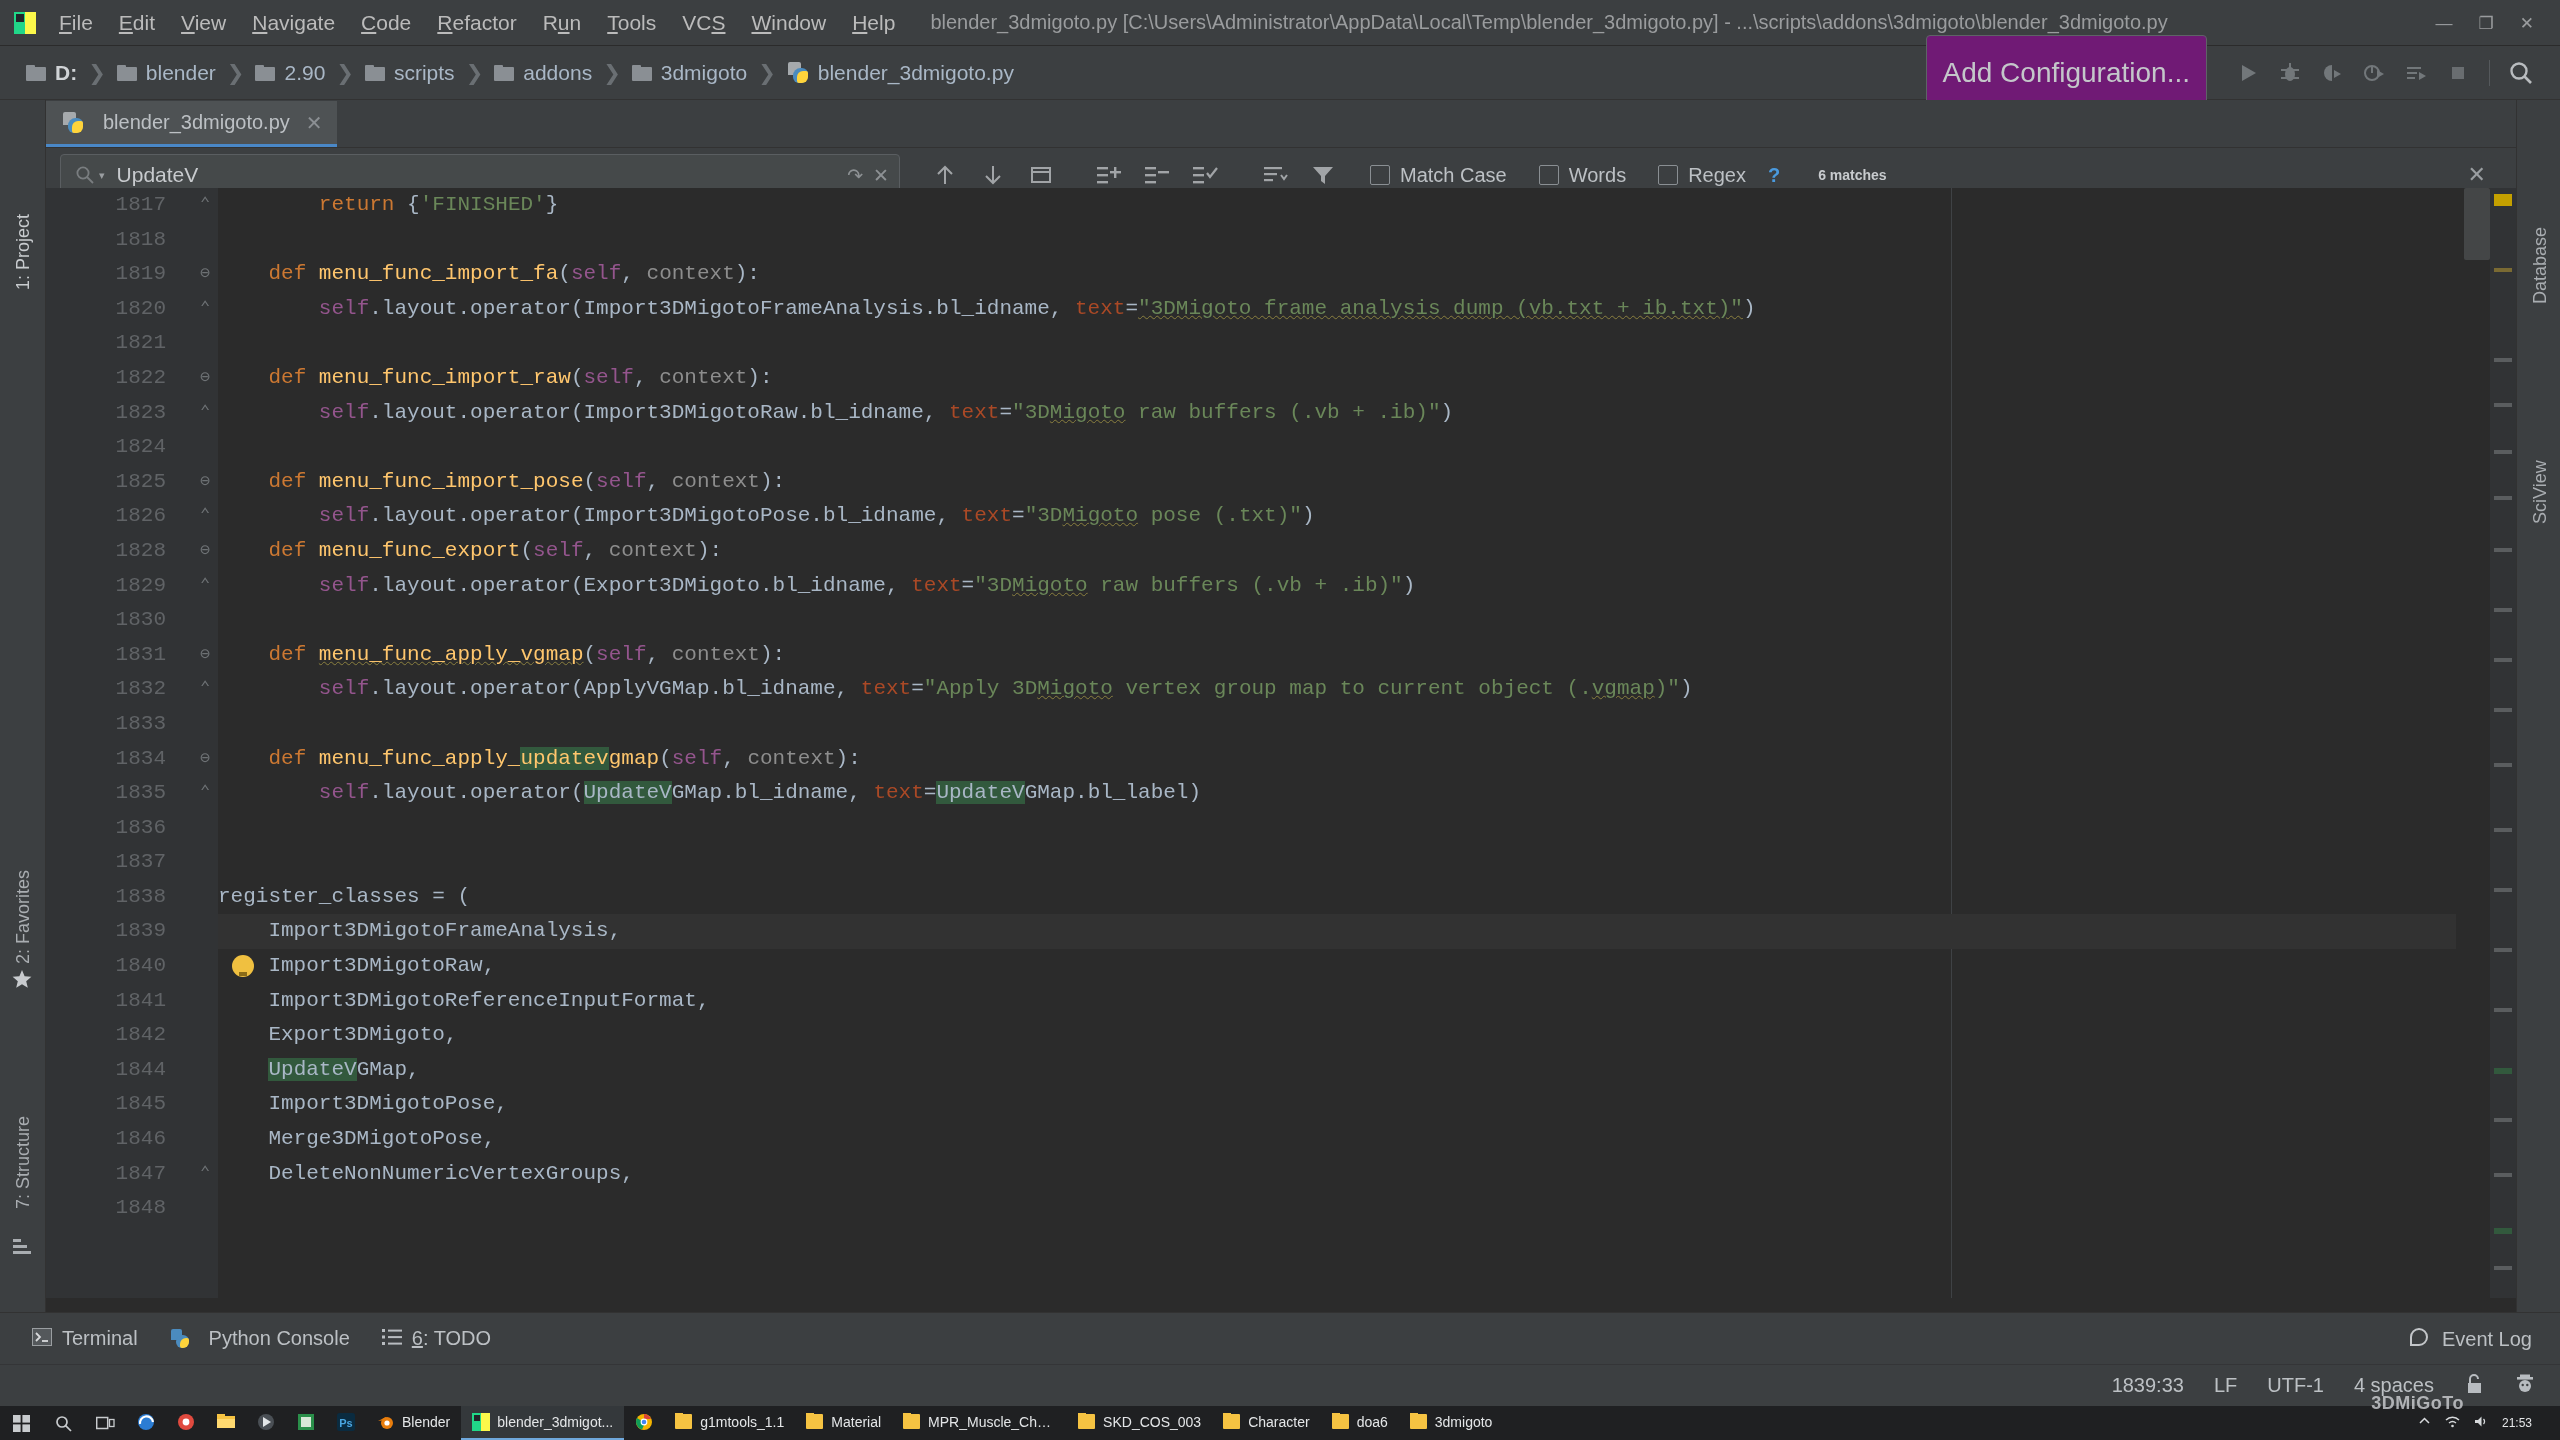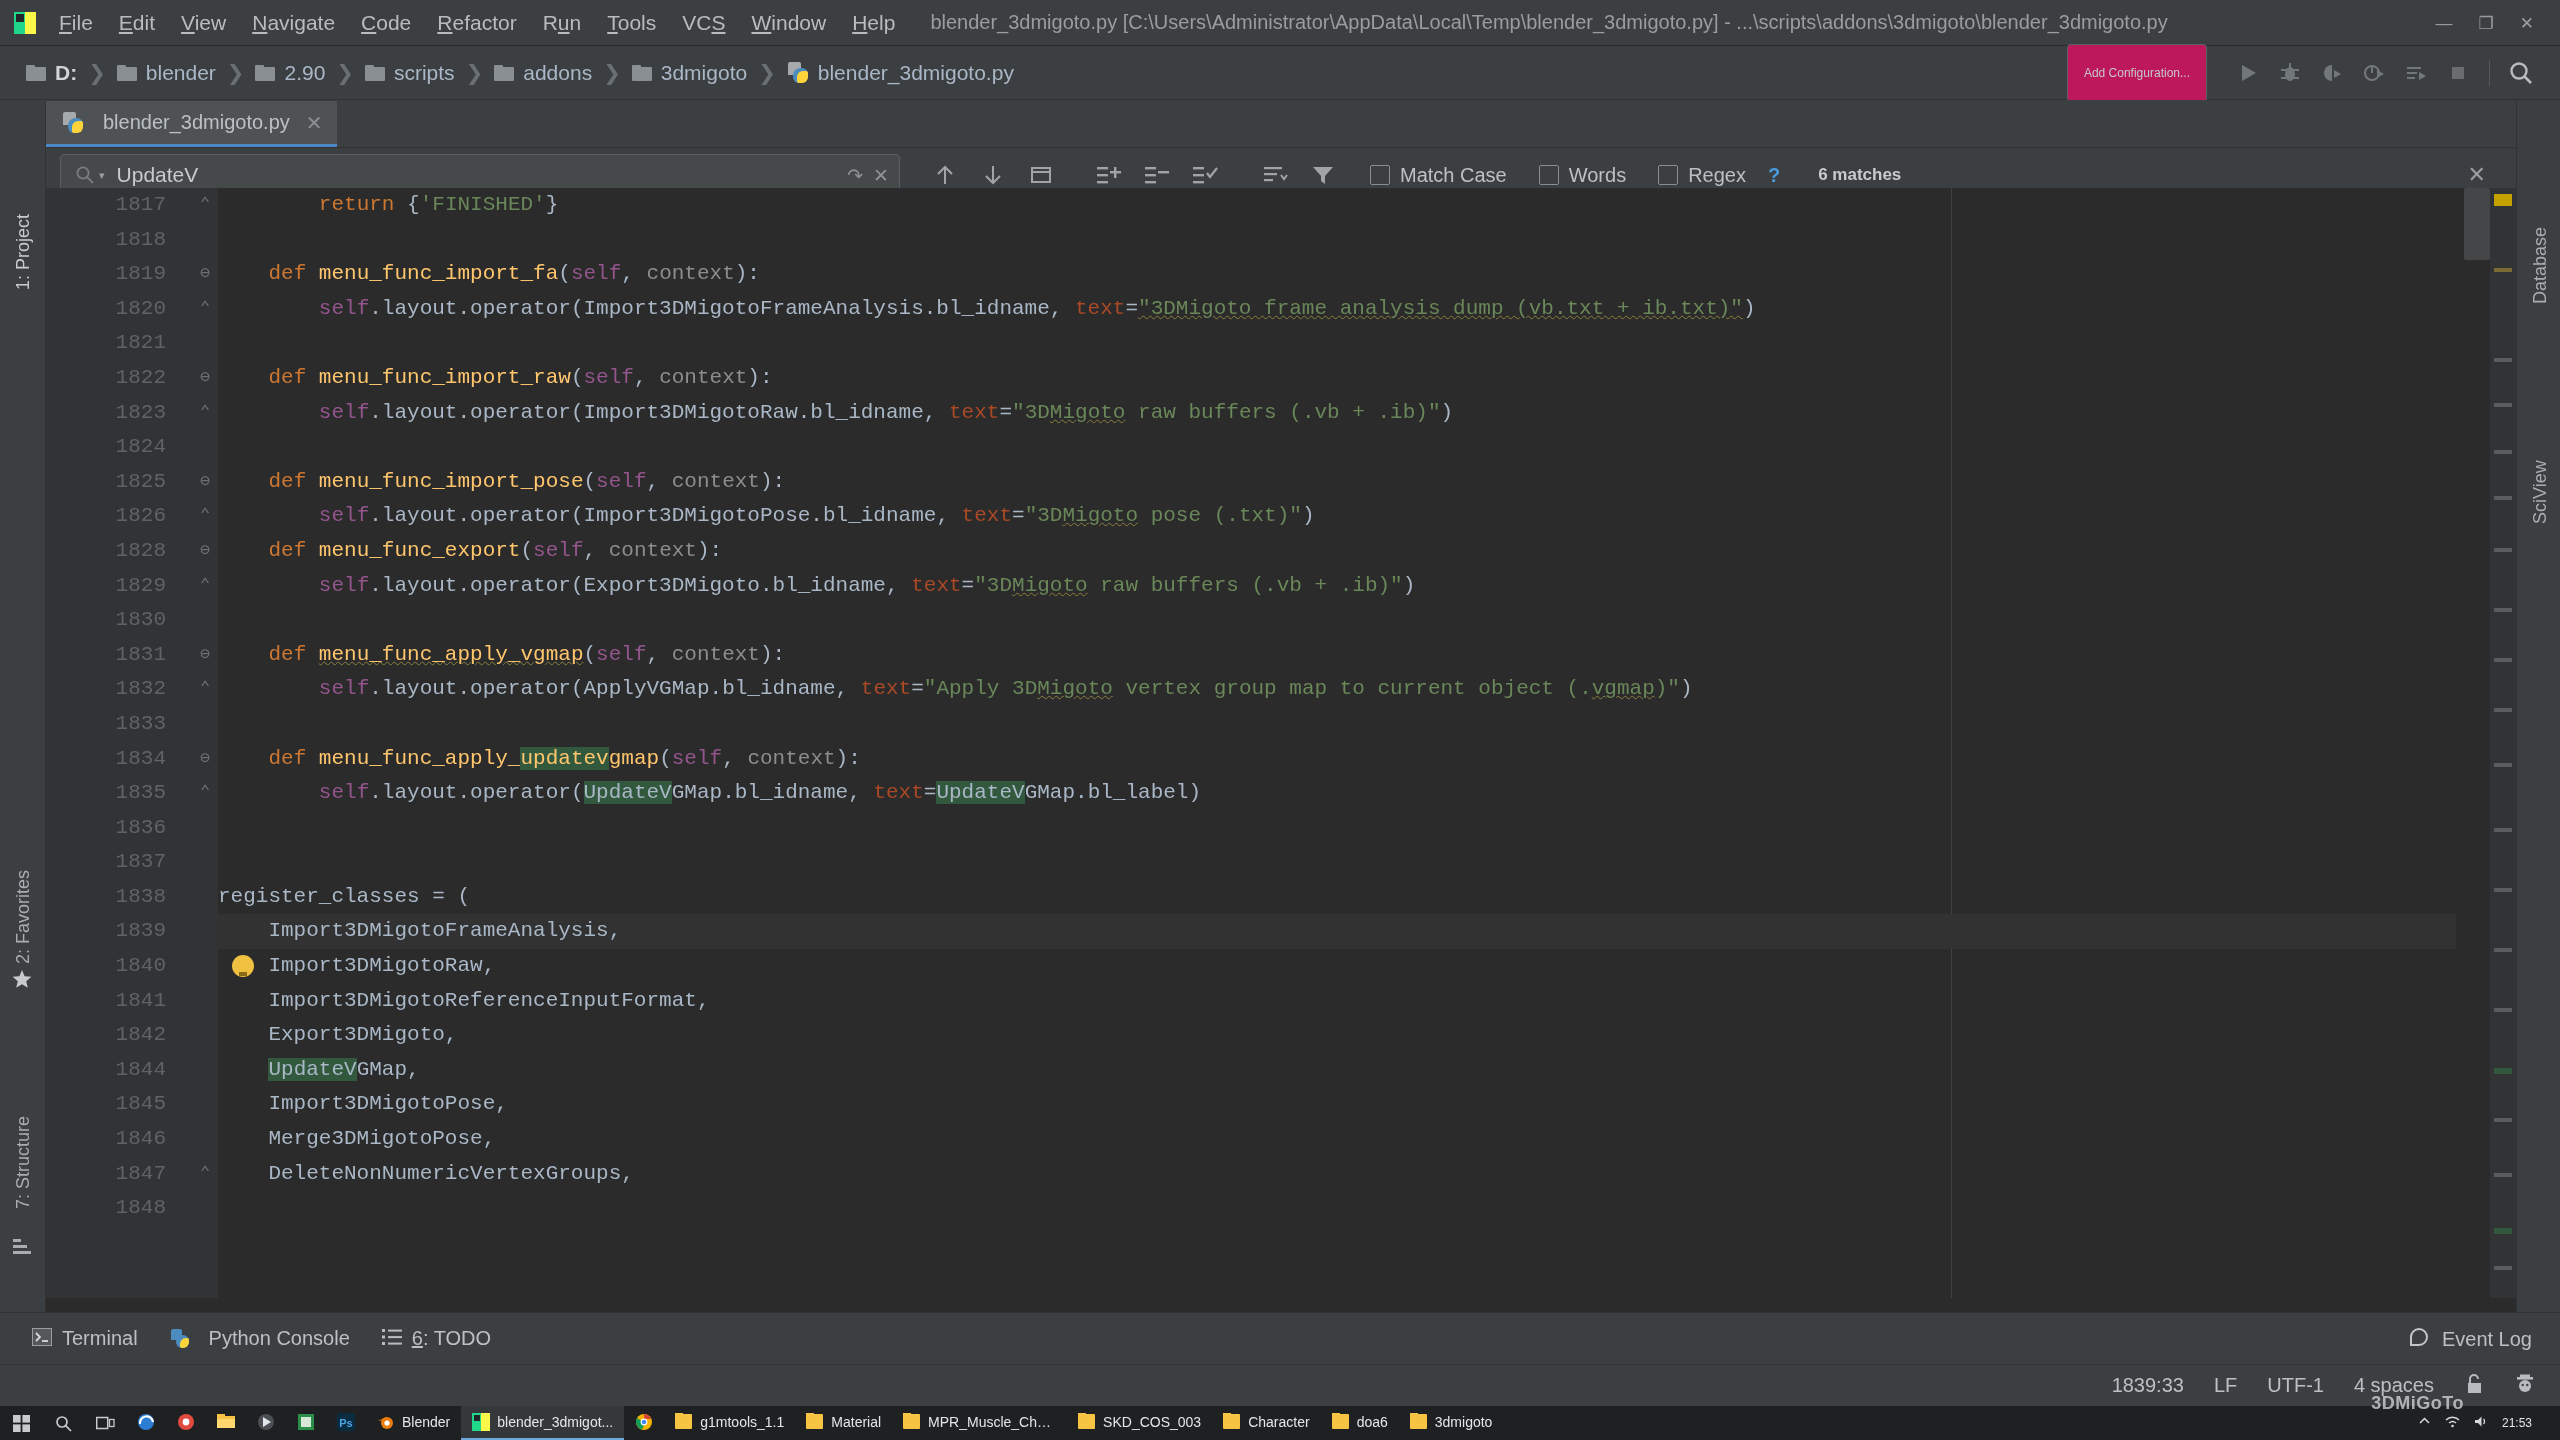--- a/index.html
+++ b/index.html
@@ -66,22 +66,22 @@
   .py-ico .s3 { position:absolute; left:10px; top:9px; width:11px; height:12px; background:#ffd43b; border-radius:6px 2px 6px 2px; }
   .crumb-label { color:#a9b7c6; font-size:21px; white-space:nowrap; }
   .crumb-label.bold { color:#d0d3d6; font-weight: bold; }
   .sep { color:#6a6f73; font-size:21px; margin: 0 11px; }
 
   .navbar-right {
     position:absolute; right:0; top:0; height:54px; display:flex;
     align-items:center; gap: 0px; padding-right: 18px;
   }
   .add-config {
-    color:#c4c7ca; font-size:12px; border:1px solid #5e6366; border-radius:4px;
-    padding: 21px 16px; white-space:nowrap; background:#be185d; margin-right:20px;
+    color:#c4c7ca; font-size:28px; border:1px solid #5e6366; border-radius:4px;
+    padding: 21px 16px; white-space:nowrap; background:#701a75; margin-right:20px;
   }
   .tb-ico { width: 42px; height: 42px; display:flex; align-items:center; justify-content:center; opacity:.58; }
   .tb-ico svg { display:block; }
   .vdiv { width:1px; height:26px; background:#55595c; margin: 0 10px; }
 
   
   .tabrow {
     position:absolute; left:46px; top:100px; width: 2470px; height:48px;
     background:#3c3f41; border-bottom:1px solid #323232;
     display:flex; align-items:flex-end;
@@ -106,21 +106,21 @@
   .magnifier { width:20px;height:20px;flex:0 0 auto;opacity:.62;margin-right:4px; }
   .tiny-caret { color:#9a9ea1; font-size:11px; margin-right:12px; }
   .find-value { color:#c8cbce; font-size:21px; flex:1; white-space:nowrap; }
   .find-right-ico { color:#9a9ea1; font-size:19px; margin-left:10px; opacity:.85; }
   .find-tools { display:flex; align-items:center; margin-left: 22px; gap: 2px; }
   .ft-ico { width:46px;height:46px;display:flex;align-items:center;justify-content:center;opacity:.75; }
   .chk-group { display:flex; align-items:center; margin-left: 24px; gap:10px; }
   .chk-box { width:20px;height:20px;border:1px solid #8a8f93; background:#3c3f41; border-radius:2px; flex:0 0 auto;}
   .chk-label { color:#bcc0c4; font-size:20px; margin-right:22px; white-space:nowrap; }
   .q-mark { color:#4a9ade; font-size:20px; font-weight:bold; margin-left:-10px; margin-right: 28px;}
-  .matches { color:#c8cbce; font-size:17px; font-weight:bold; white-space:nowrap; }
+  .matches { color:#c8cbce; font-size:14px; font-weight:bold; white-space:nowrap; }
   .find-close { position:absolute; right: 30px; color:#9a9ea1; font-size:22px; }
 
   
   .leftstrip {
     position:absolute; left:0; top:100px; width:46px; height:1212px;
     background:#3c3f41; border-right:1px solid #323232;
   }
   .vtab {
     position:absolute; left:0; width:46px;
     color:#a9adb1; font-size:18px; white-space:nowrap;

